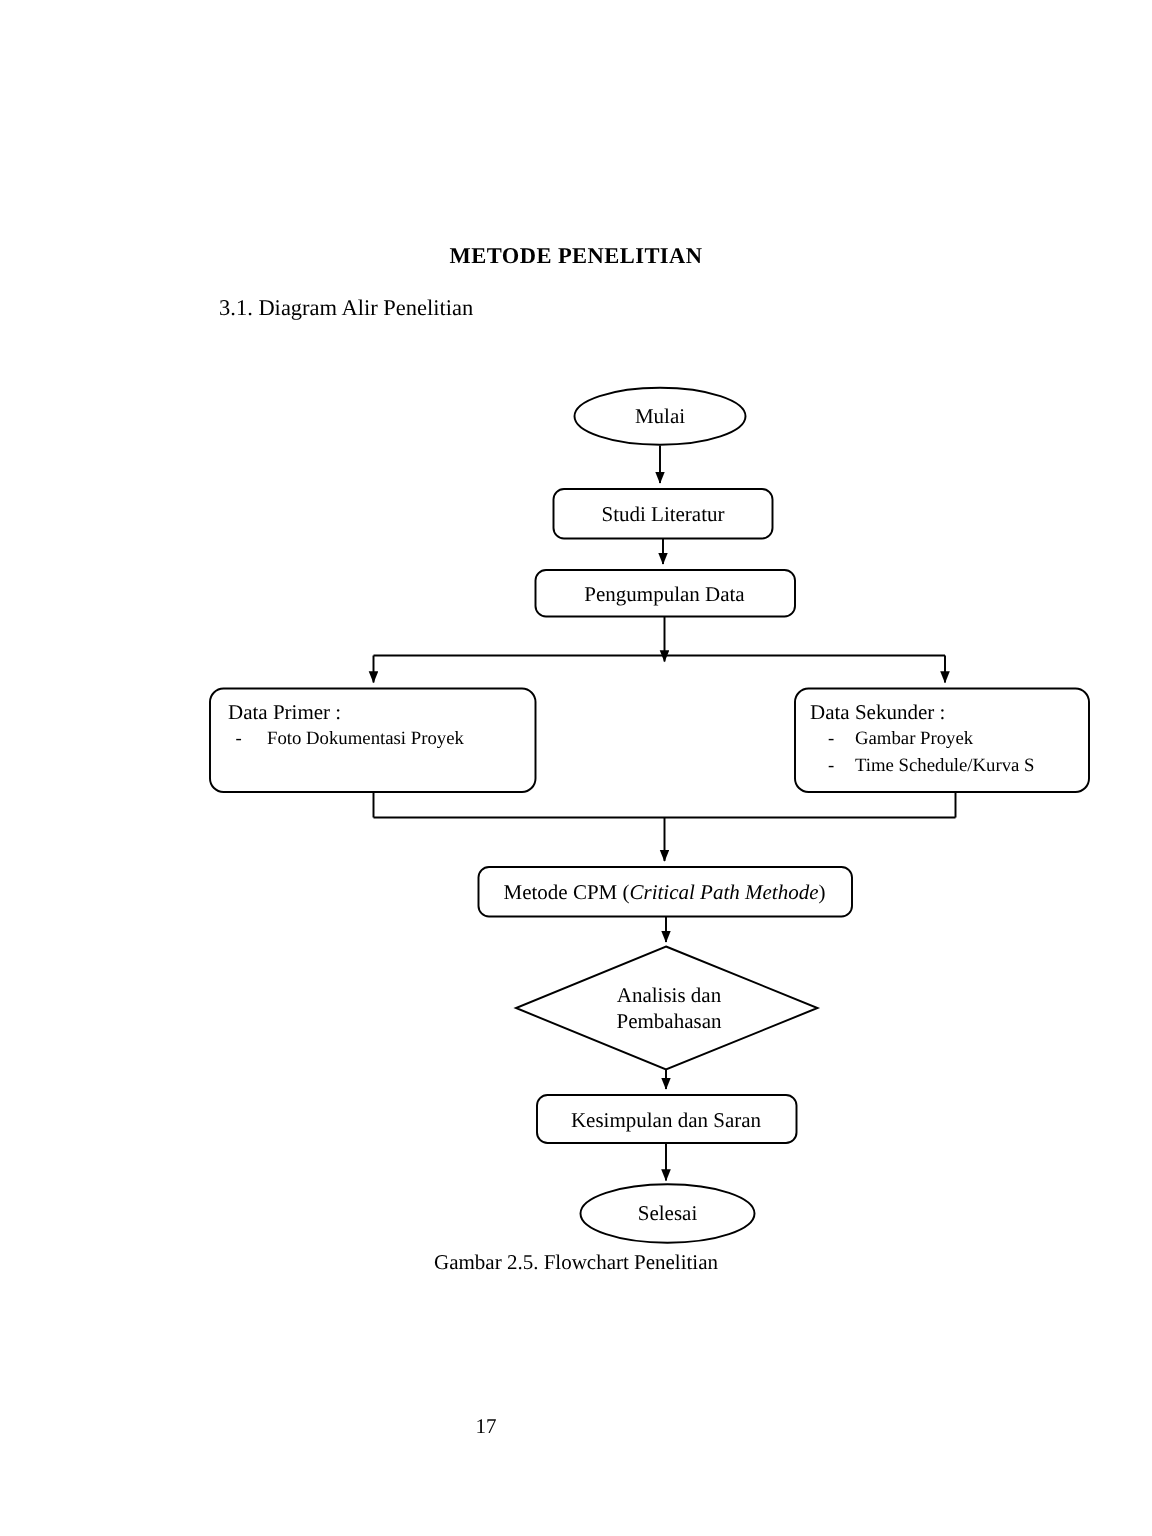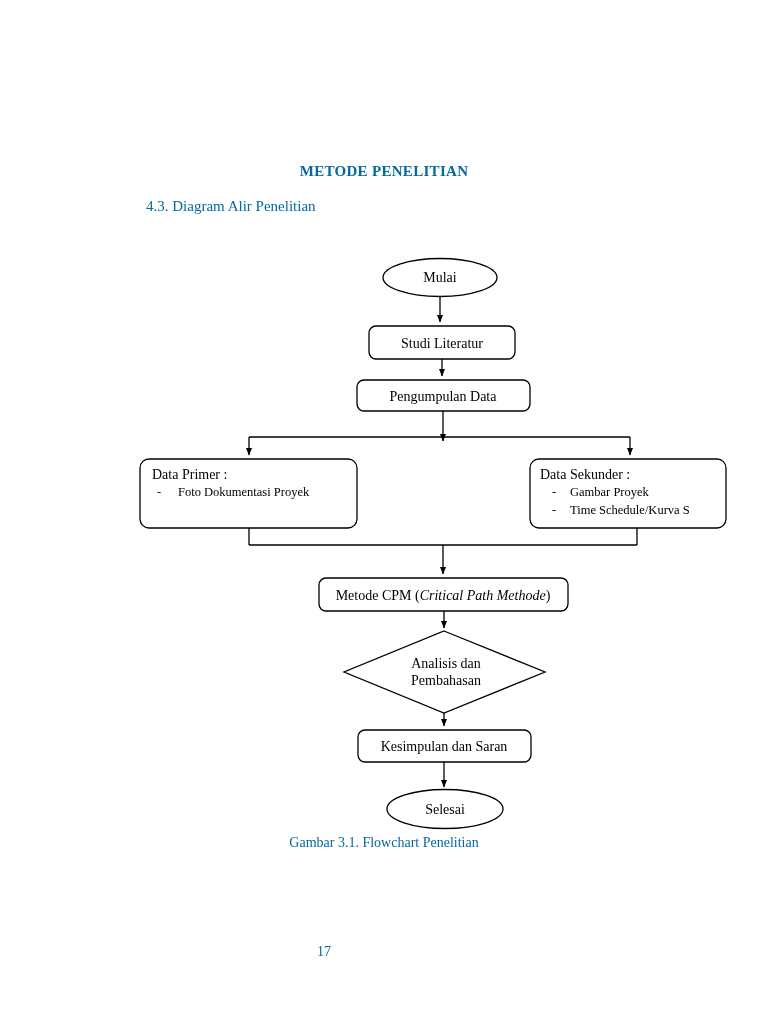--- a/index.html
+++ b/index.html
@@ -6,21 +6,21 @@
     margin: 0;
     padding: 0;
     background: #ffffff;
   }
   .page {
     position: relative;
     width: 768px;
     height: 1024px;
     background: #ffffff;
     font-family: "Liberation Serif", "DejaVu Serif", serif;
-    color: #0369a1;
+    color: #000000;
     overflow: hidden;
   }
   .chapter-title {
     position: absolute;
     left: 0;
     top: 163px;
     width: 768px;
     text-align: center;
     font-size: 15px;
     font-weight: bold;
@@ -71,21 +71,21 @@
     font-size: 14px;
   }
 </style>
 </head>
 <body>
 
 <div class="page">
 
   <div class="chapter-title">METODE PENELITIAN</div>
 
-  <div class="section-heading">4.3. Diagram Alir Penelitian</div>
+  <div class="section-heading">3.1. Diagram Alir Penelitian</div>
 
   <svg class="flow-svg" viewBox="0 0 768 1024">
     <defs>
       <marker id="arrowhead" markerWidth="9" markerHeight="9" refX="7.5" refY="3.2" orient="auto" markerUnits="userSpaceOnUse">
         <path d="M0,0 L8,3.2 L0,6.4 Z" fill="#000000"></path>
       </marker>
     </defs>
 
     <g stroke="#000000" stroke-width="1.3" fill="none">
       <line x1="440" y1="297" x2="440" y2="322" marker-end="url(#arrowhead)"></line>
@@ -152,17 +152,17 @@
       <rect x="358" y="730" width="173" height="32" rx="7" ry="7" fill="#ffffff" stroke="#000000" stroke-width="1.3"></rect>
       <text class="node-text" x="444" y="751" text-anchor="middle">Kesimpulan dan Saran</text>
     </g>
 
     <g>
       <ellipse cx="445" cy="809" rx="58" ry="19.5" fill="#ffffff" stroke="#000000" stroke-width="1.3"></ellipse>
       <text class="node-text" x="445" y="813.5" text-anchor="middle">Selesai</text>
     </g>
   </svg>
 
-  <div class="caption caption-figure">Gambar 3.1. Flowchart Penelitian</div>
+  <div class="caption caption-figure">Gambar 2.5. Flowchart Penelitian</div>
 
   <div class="page-number">17</div>
 
 </div>
 
 </body></html>

